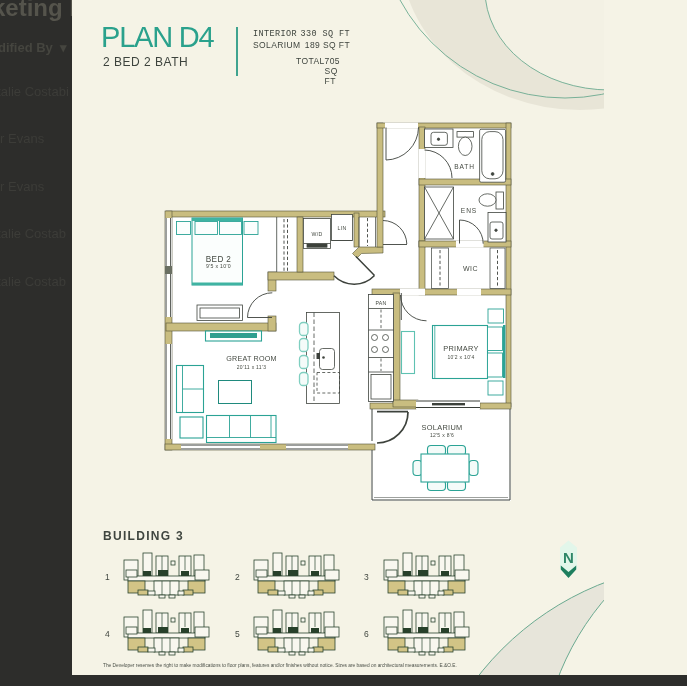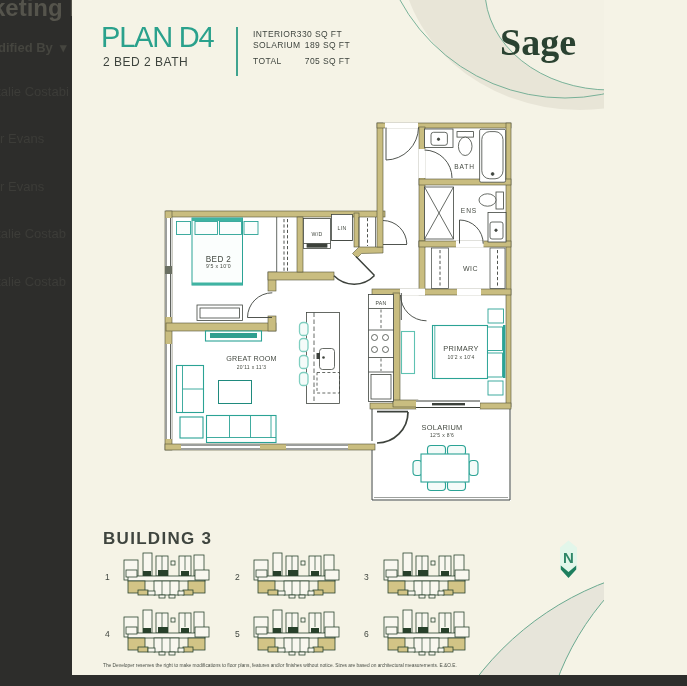--- a/index.html
+++ b/index.html
@@ -38,35 +38,34 @@
     <circle cx="811" cy="775" r="271" fill="none" stroke="#5ba287" stroke-width="0.9"></circle>
   </svg>
 
   <div class="hdr" style="left:29px;top:20.5px;font-size:29px;letter-spacing:-1.2px;color:#2aa18c;">PLAN D4</div>
 
   <div class="hdr" style="left:31px;top:55px;font-size:12px;letter-spacing:0.5px;color:#3d433d;">2 BED 2 BATH</div>
 
   <div style="position:absolute;left:163.5px;top:27px;width:2px;height:49px;background:#3fa38f;"></div>
 
   <div class="hdr" style="left:181px;top:28.5px;font-size:8.5px;letter-spacing:0.4px;width:97px;color:#3d433d;">
-    <div style="display:flex;justify-content:flex-start;">
+    <div style="display:flex;justify-content:space-between;font-family:Liberation Mono, monospace;">
         <span>INTERIOR</span>
         <span>330 SQ FT</span>
       </div>
     <div style="display:flex;justify-content:space-between;margin-top:1.5px;">
         <span>SOLARIUM</span>
         <span>189 SQ FT</span>
       </div>
-    <div style="margin-top:2px;padding-top:3.8px;display:flex;justify-content:space-between;">
+    <div style="margin-top:2px;padding-top:3.8px;display:flex;justify-content:space-between;margin-left:43px;">
         <span>TOTAL</span>
         <span>705 SQ FT</span>
       </div>
   </div>
 
-  <div style="position:absolute;left:428px;top:20px;font-family:'Liberation Serif',serif;font-weight:bold;font-size:38px;color:#2a4231;">Sage</div>
 
   <svg id="plan" width="532" height="675" viewBox="72 0 532 675" style="position:absolute;left:0;top:0;">
     <g>
 
     <rect x="166" y="211" width="254" height="239" fill="#ffffff"></rect>
     <rect x="380" y="123" width="131" height="124" fill="#ffffff"></rect>
     <rect x="419" y="127" width="92" height="280" fill="#ffffff"></rect>
     <rect x="371" y="403" width="140" height="98" fill="#ffffff"></rect>
     <rect x="393" y="289" width="118" height="118" fill="#ffffff"></rect>
     </g>
@@ -430,16 +429,16 @@
     <text x="364" y="637">6</text>
     </g>
 
     <g>
       <path d="M568.5,540.5 l8.5,7 v21 l-8.5,9.5 l-8.5,-9.5 v-21 Z" fill="#e2f6ea"></path>
       <text x="568.5" y="563" font-size="15" font-weight="bold" fill="#2e8668" text-anchor="middle" font-family="Liberation Sans, sans-serif">N</text>
       <path d="M560.8,565.5 L568.5,572 L576.2,565.5 L576.2,569.5 L568.5,578 L560.8,569.5 Z" fill="#1e7e5e"></path>
     </g>
   </svg>
 
-  <div class="hdr" style="left:31px;top:529px;font-size:17px;letter-spacing:1.3px;font-weight:bold;color:#3f453f;">BUILDING 3</div>
+  <div class="hdr" style="left:31px;top:529px;font-size:12px;letter-spacing:1.3px;font-weight:bold;color:#3f453f;">BUILDING 3</div>
 
   <div class="hdr" style="left:31px;top:663px;font-size:4.8px;color:#4a4f47;">The Developer reserves the right to make modifications to floor plans, features and/or finishes without notice. Sizes are based on architectural measurements. E.&amp;O.E.</div>
 </div>
 
 </body></html>

